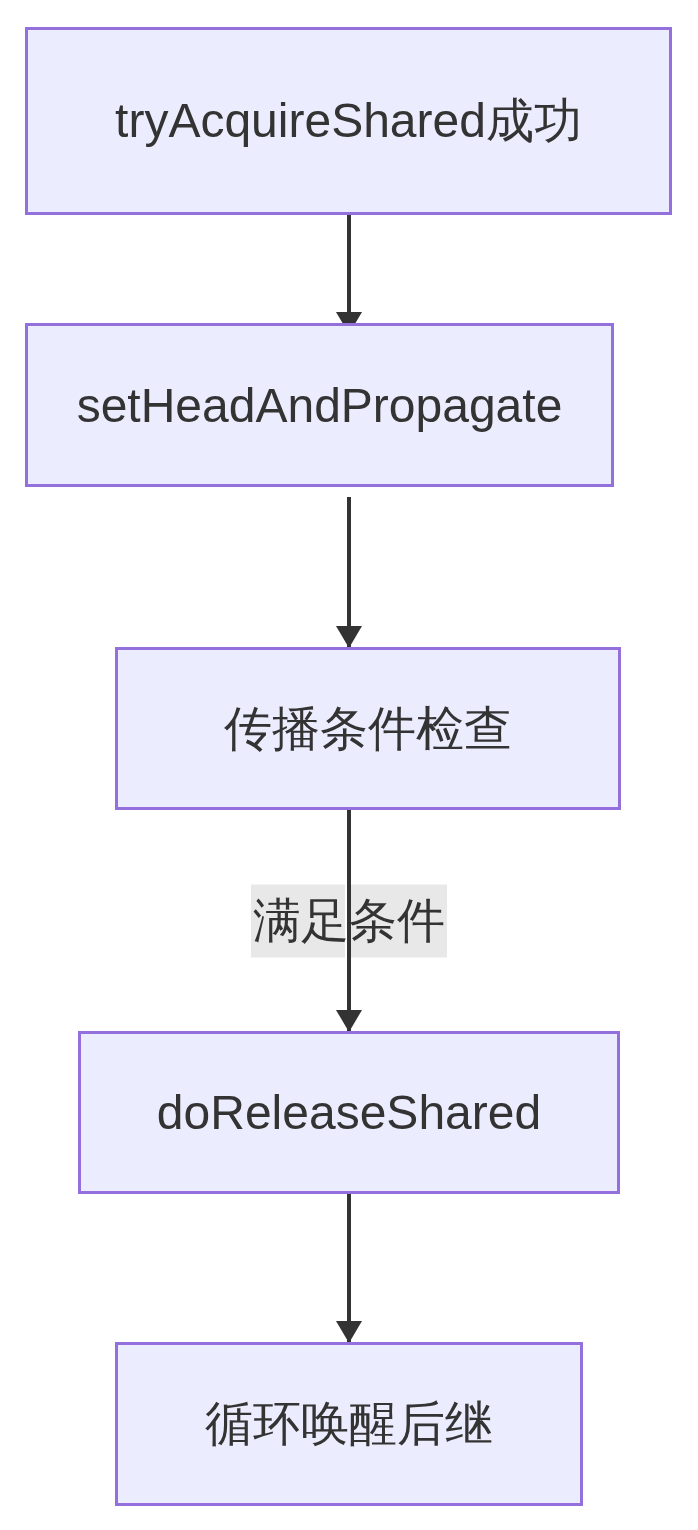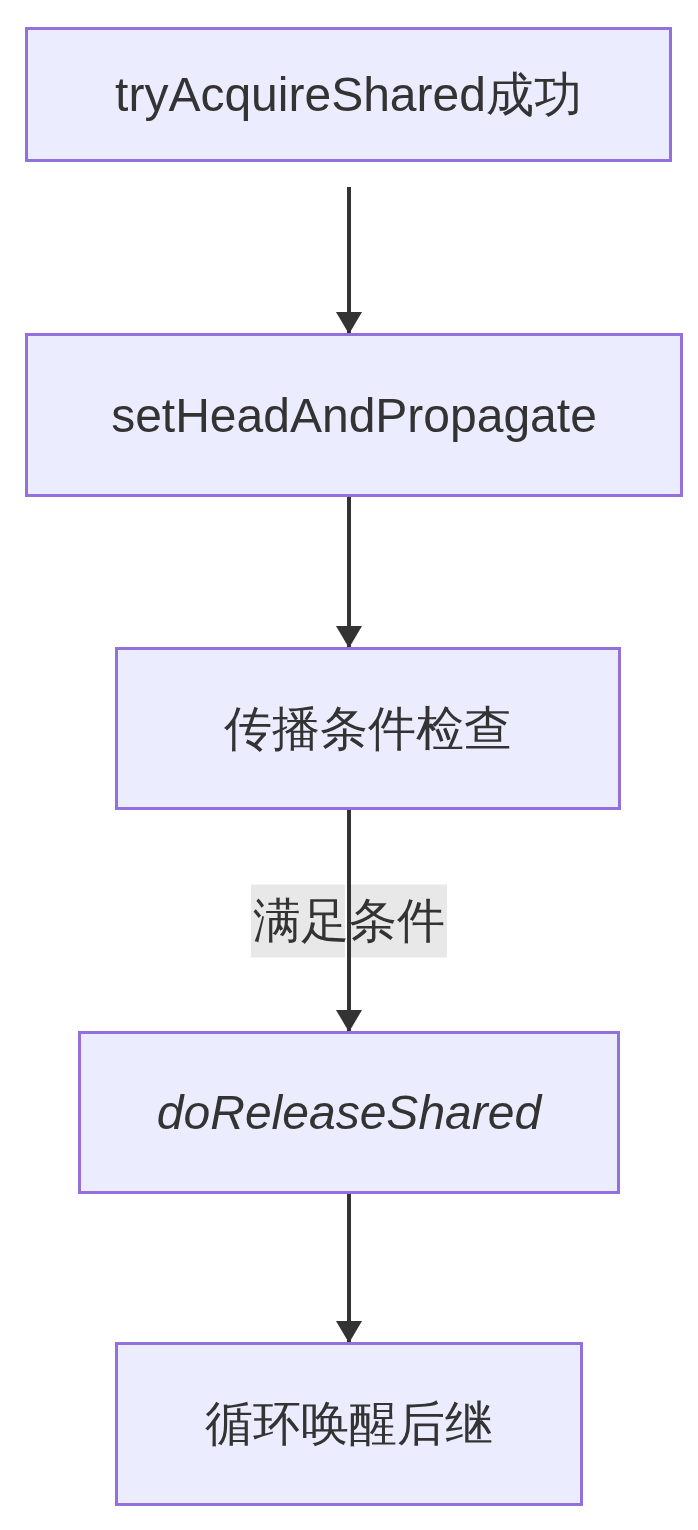--- a/index.html
+++ b/index.html
@@ -66,24 +66,24 @@
       to right,
       var(--edge-label-bg) 0,
       var(--edge-label-bg) calc(50% - 4px),
       transparent calc(50% - 4px),
       transparent calc(50% + 2px),
       var(--edge-label-bg) calc(50% + 2px),
       var(--edge-label-bg) 100%
     );
   }
   
-  #node-1 { left: 25px;  top: 27px;   width: 647px; height: 135px; }
-  #node-2 { left: 25px;  top: 333px;  width: 658px; height: 164px; }
+  #node-1 { left: 25px;  top: 27px;   width: 647px; height: 188px; }
+  #node-2 { left: 25px;  top: 323px;  width: 589px; height: 164px; }
   #node-3 { left: 115px; top: 647px;  width: 506px; height: 163px; }
-  #node-4 { left: 78px;  top: 1031px; width: 542px; height: 163px; font-style: italic; }
+  #node-4 { left: 78px;  top: 1031px; width: 542px; height: 163px; }
   #node-5 { left: 115px; top: 1342px; width: 468px; height: 164px; align-items: center; }
   
   #edge-1 { left: 347px; top: 187px;  height: 146px; }
   #edge-2 { left: 347px; top: 497px;  height: 150px; }
   #edge-3 { left: 347px; top: 810px;  height: 221px; }
   #edge-4 { left: 347px; top: 1194px; height: 148px; }
   #edge-3-label { left: 349px; top: 921px; }
 </style>
 </head>
 <body>

